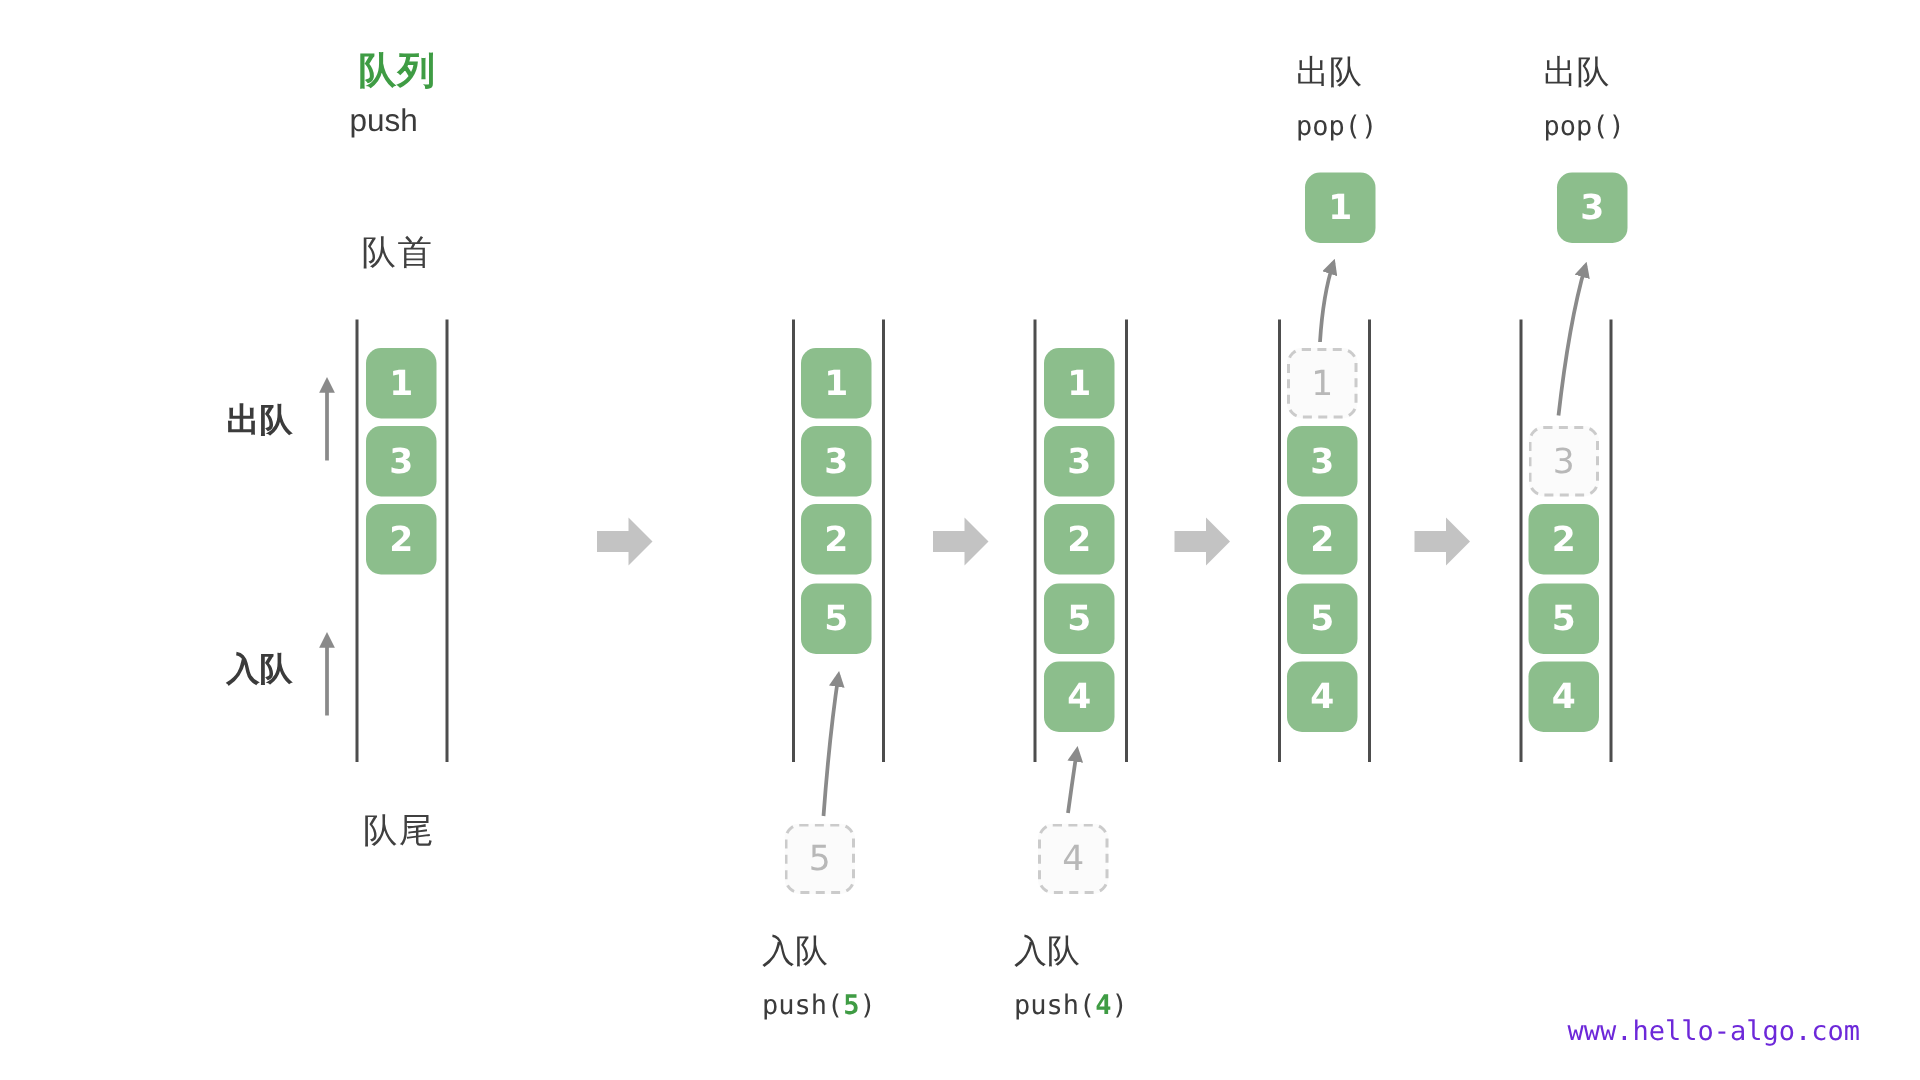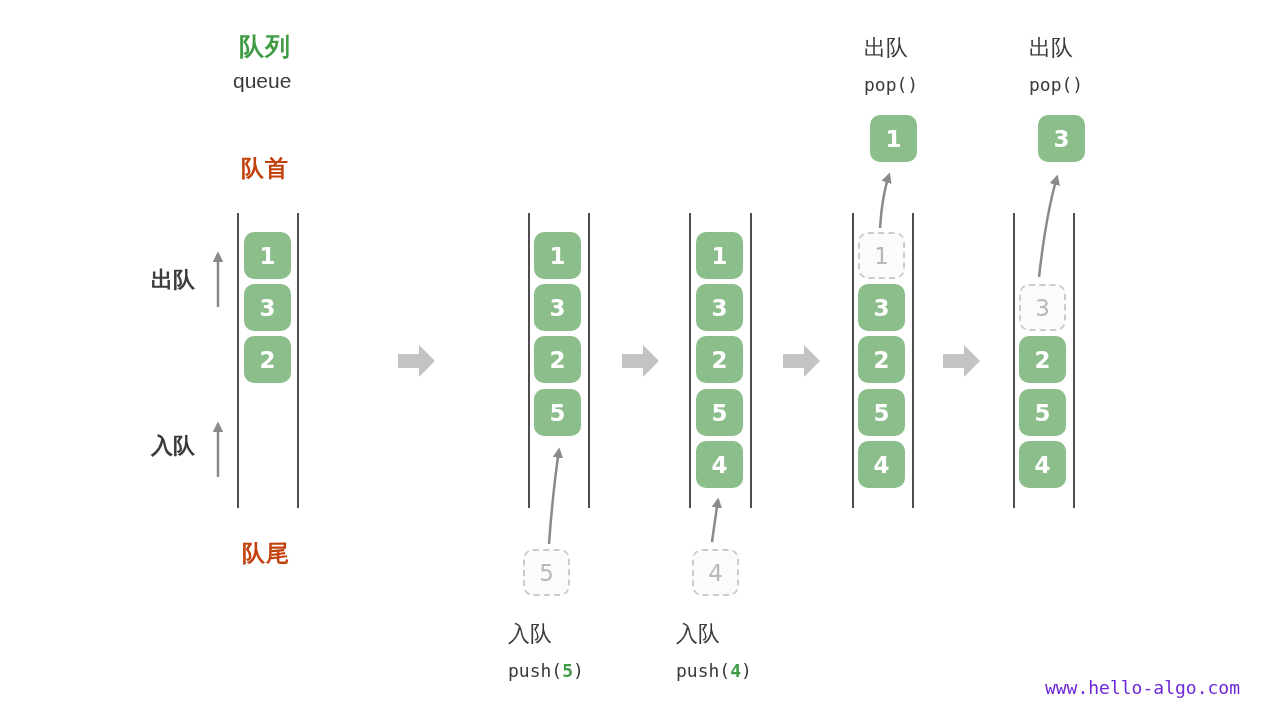--- a/index.html
+++ b/index.html
@@ -28,22 +28,22 @@
   }
   .title-en {
     position: absolute;
     left: 233px; top: 69px;
     font-size: 21px;
     color: #3B3B3B;
   }
   .end-label {
     position: absolute;
     font-size: 23px;
-    font-weight: bold;
-    color: #c2410c;
+    font-weight: normal;
+    color: #404040;
     letter-spacing: 1px;
   }
   .front-label { left: 241px; top: 153px; }
   .rear-label  { left: 242px; top: 538px; }
   .side-label {
     position: absolute;
     font-size: 22px;
     font-weight: bold;
     color: #3B3B3B;
   }
@@ -121,21 +121,21 @@
     <path d="M 880 228 Q 882 196 889 175" stroke="#8A8A8A" stroke-width="2.5" fill="none" marker-end="url(#ah)"></path>
     <path d="M 1039 277 Q 1046 215 1057 177" stroke="#8A8A8A" stroke-width="2.5" fill="none" marker-end="url(#ah)"></path>
 
     <polygon fill="#C3C3C3" points="398,354 419,354 419,345 435,361 419,377 419,368 398,368"></polygon>
     <polygon fill="#C3C3C3" points="622,354 643,354 643,345 659,361 643,377 643,368 622,368"></polygon>
     <polygon fill="#C3C3C3" points="783,354 804,354 804,345 820,361 804,377 804,368 783,368"></polygon>
     <polygon fill="#C3C3C3" points="943,354 964,354 964,345 980,361 964,377 964,368 943,368"></polygon>
   </svg>
 
   <div class="title-zh">队列</div>
-  <div class="title-en">queue</div>
+  <div class="title-en">push</div>
 
   <div class="end-label front-label">队首</div>
   <div class="end-label rear-label">队尾</div>
 
   <div class="side-label dequeue-side">出队</div>
   <div class="side-label enqueue-side">入队</div>
 
   <div class="vline" style="left:237px"></div>
   <div class="vline" style="left:297px"></div>
   <div class="cell green" style="left:244px;top:232px">1</div>

